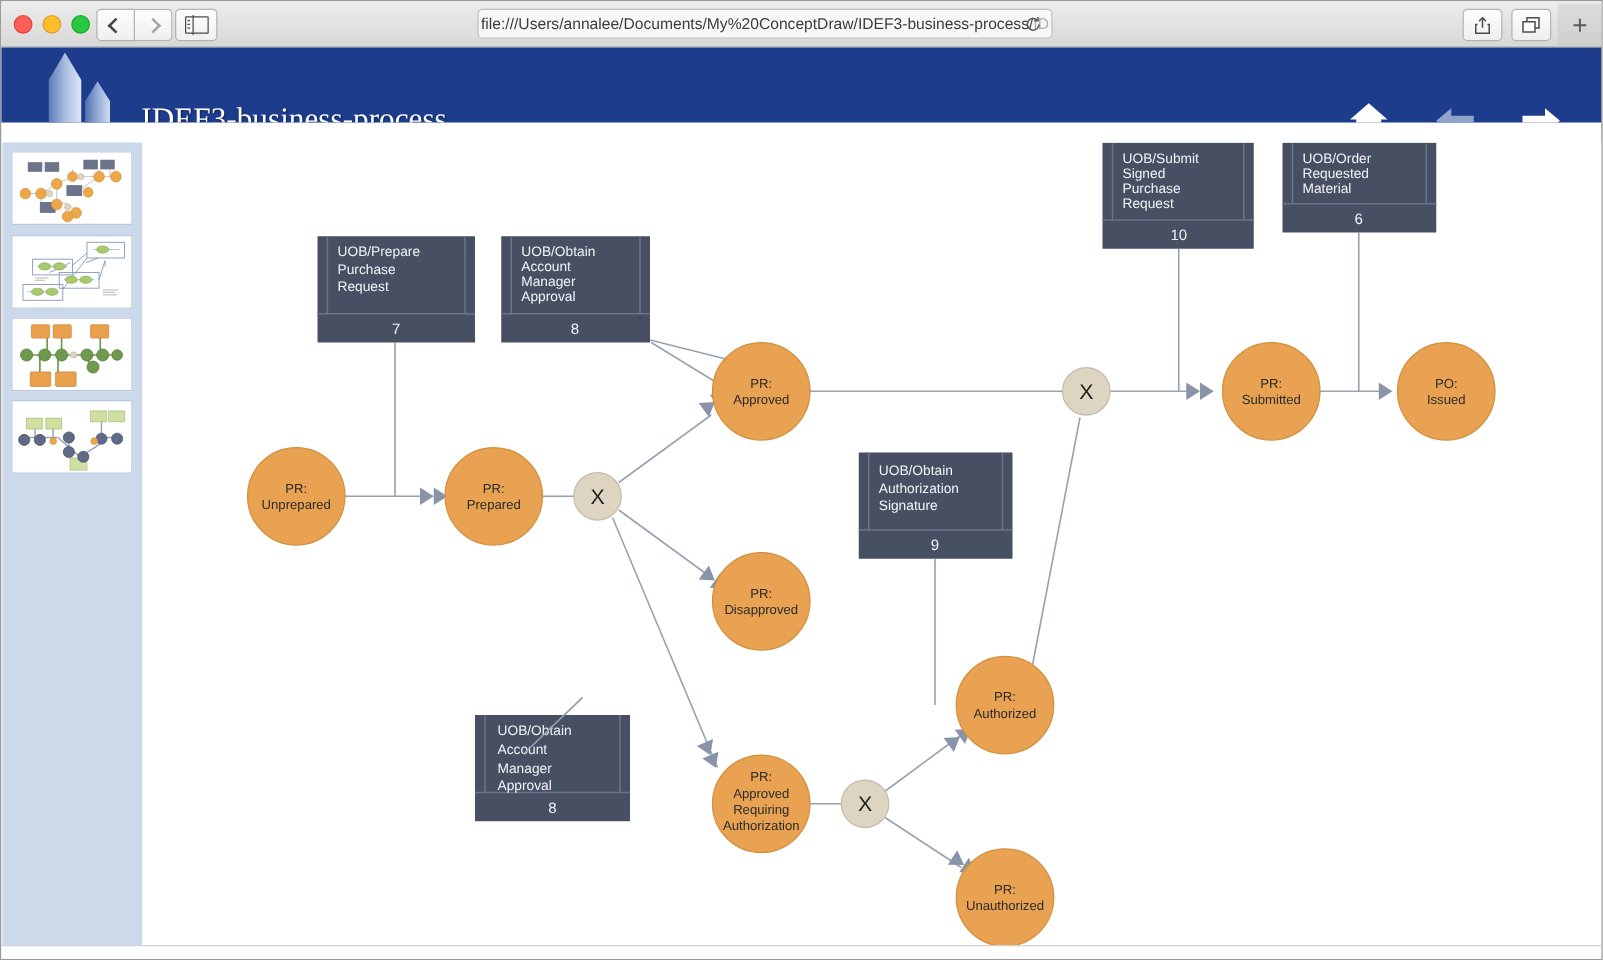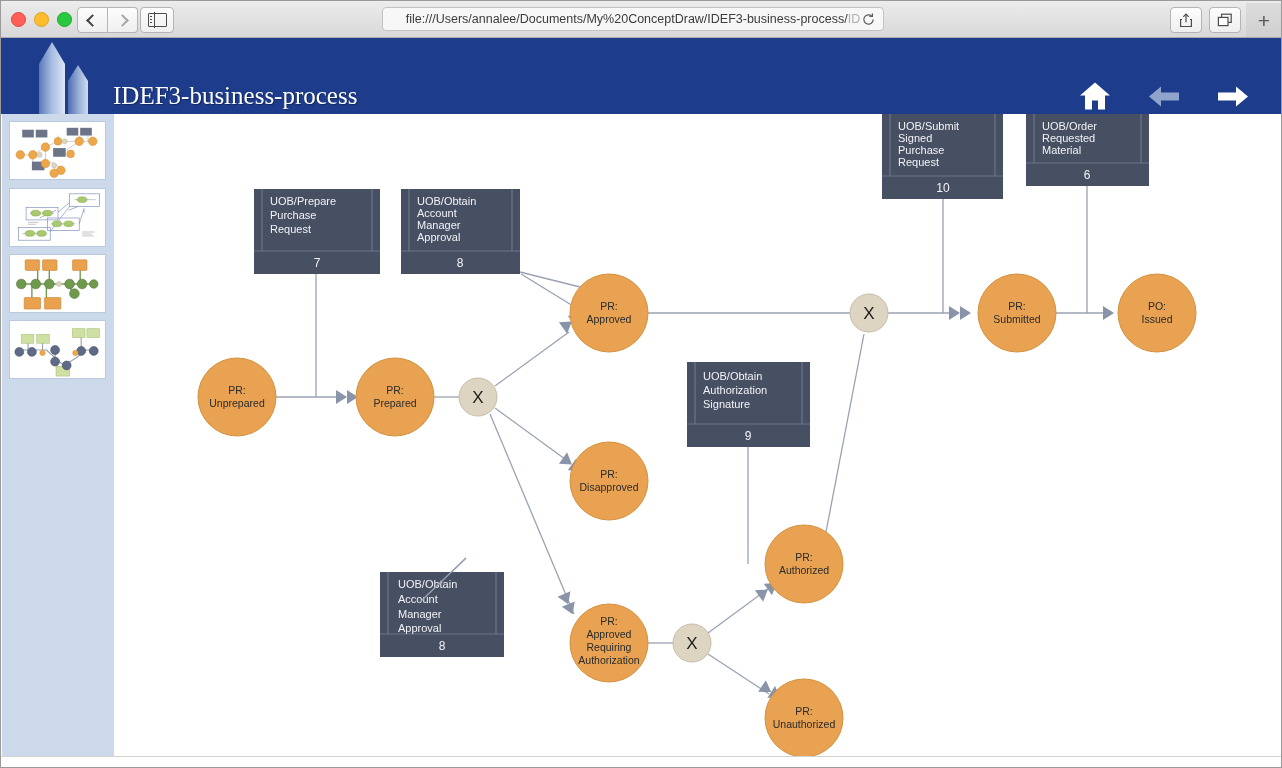--- a/index.html
+++ b/index.html
@@ -26,37 +26,37 @@
   .chev.r{transform:rotate(45deg);border-color:#a6a6a6;}
 
   .sbbtn{position:absolute;left:139px;top:6px;width:32px;height:24px;border-radius:4px;
          background:linear-gradient(#fdfdfd,#efefef);border:1px solid #b4b4b4;
          display:flex;align-items:center;justify-content:center;}
   .sbico{width:17px;height:12px;border:1.6px solid #4c4c4c;border-radius:1px;position:relative;}
   .sbico:before{content:'';position:absolute;left:5px;top:-1.6px;bottom:-1.6px;width:1.6px;background:#4c4c4c;}
   .sbico:after{content:'';position:absolute;left:1.5px;top:1.5px;width:1.6px;height:1.6px;
                background:#4c4c4c;box-shadow:0 3px 0 #4c4c4c,0 6px 0 #4c4c4c;}
 
-  #urlbar{position:absolute;left:381px;top:6px;width:502px;height:24px;border-radius:4px;
+  #urlbar{position:absolute;left:381px;top:6px;width:460px;height:24px;border-radius:4px;
           background:#f7f7f7;border:1px solid #c3c3c3;box-sizing:border-box;
           display:flex;align-items:center;justify-content:center;overflow:hidden;}
   #urltext{font-size:12.5px;color:#3c3c3c;white-space:nowrap;}
   #urltext .fade{color:#b0b0b0;}
   #reload{position:absolute;right:7px;top:4px;width:15px;height:15px;}
 
   .rbtn{position:absolute;top:6px;width:30px;height:24px;border-radius:4px;
         background:linear-gradient(#fdfdfd,#efefef);border:1px solid #b4b4b4;
         display:flex;align-items:center;justify-content:center;}
   #sharebtn{left:1169px;} #tabsbtn{left:1208px;}
   #plusbtn{position:absolute;left:1245px;top:2px;width:36px;height:34px;
            background:linear-gradient(#dcdcdc,#cfcfcf);display:flex;align-items:center;justify-content:center;
            font-size:21px;color:#5a5a5a;line-height:1;}
 
   
-  #header{position:absolute;left:0;top:37px;width:1282px;height:76px;background:#1d3c8c;overflow:hidden;}
+  #header{position:absolute;left:0;top:37px;width:1282px;height:60px;background:#1d3c8c;overflow:hidden;}
   #logo{position:absolute;left:18px;top:0;width:95px;height:76px;}
   #title{position:absolute;left:112px;top:58px;transform:translateY(-50%);
          font-family:"Liberation Serif",serif;font-size:25px;color:#fff;
          text-shadow:1px 1px 1px rgba(0,0,0,.35);}
   #headicons{position:absolute;right:34px;top:58px;transform:translateY(-50%);
              display:flex;align-items:center;gap:37px;}
 
   
   #sidebar{position:absolute;left:1px;top:113px;width:112px;height:642px;background:#ccd9ea;}
   .thumb{position:absolute;left:7px;width:97px;height:59px;background:#fff;

